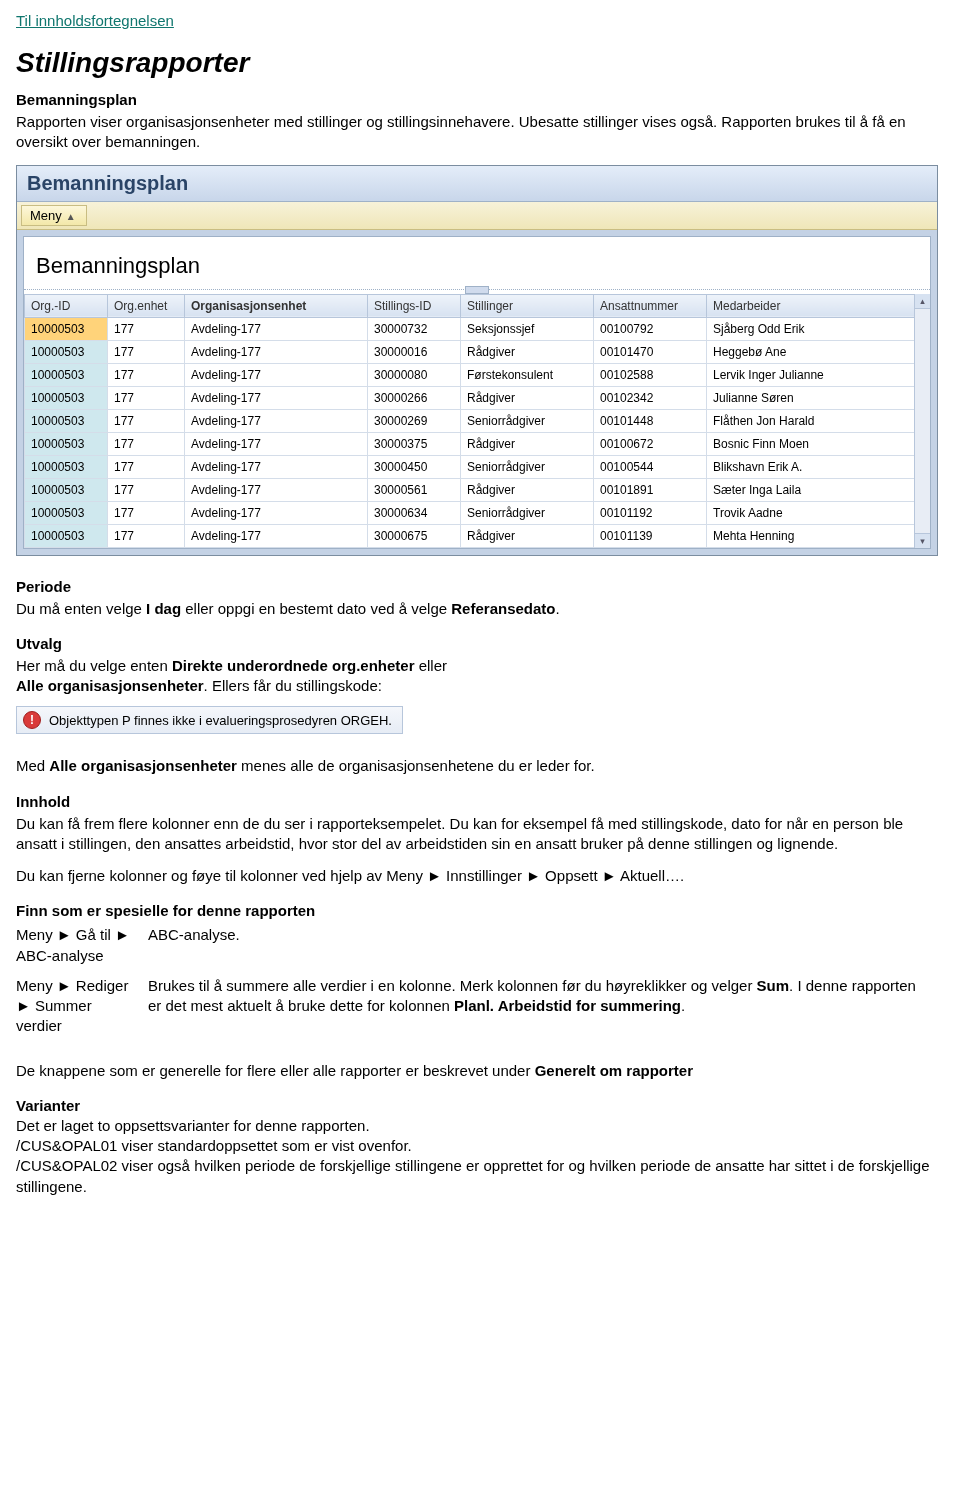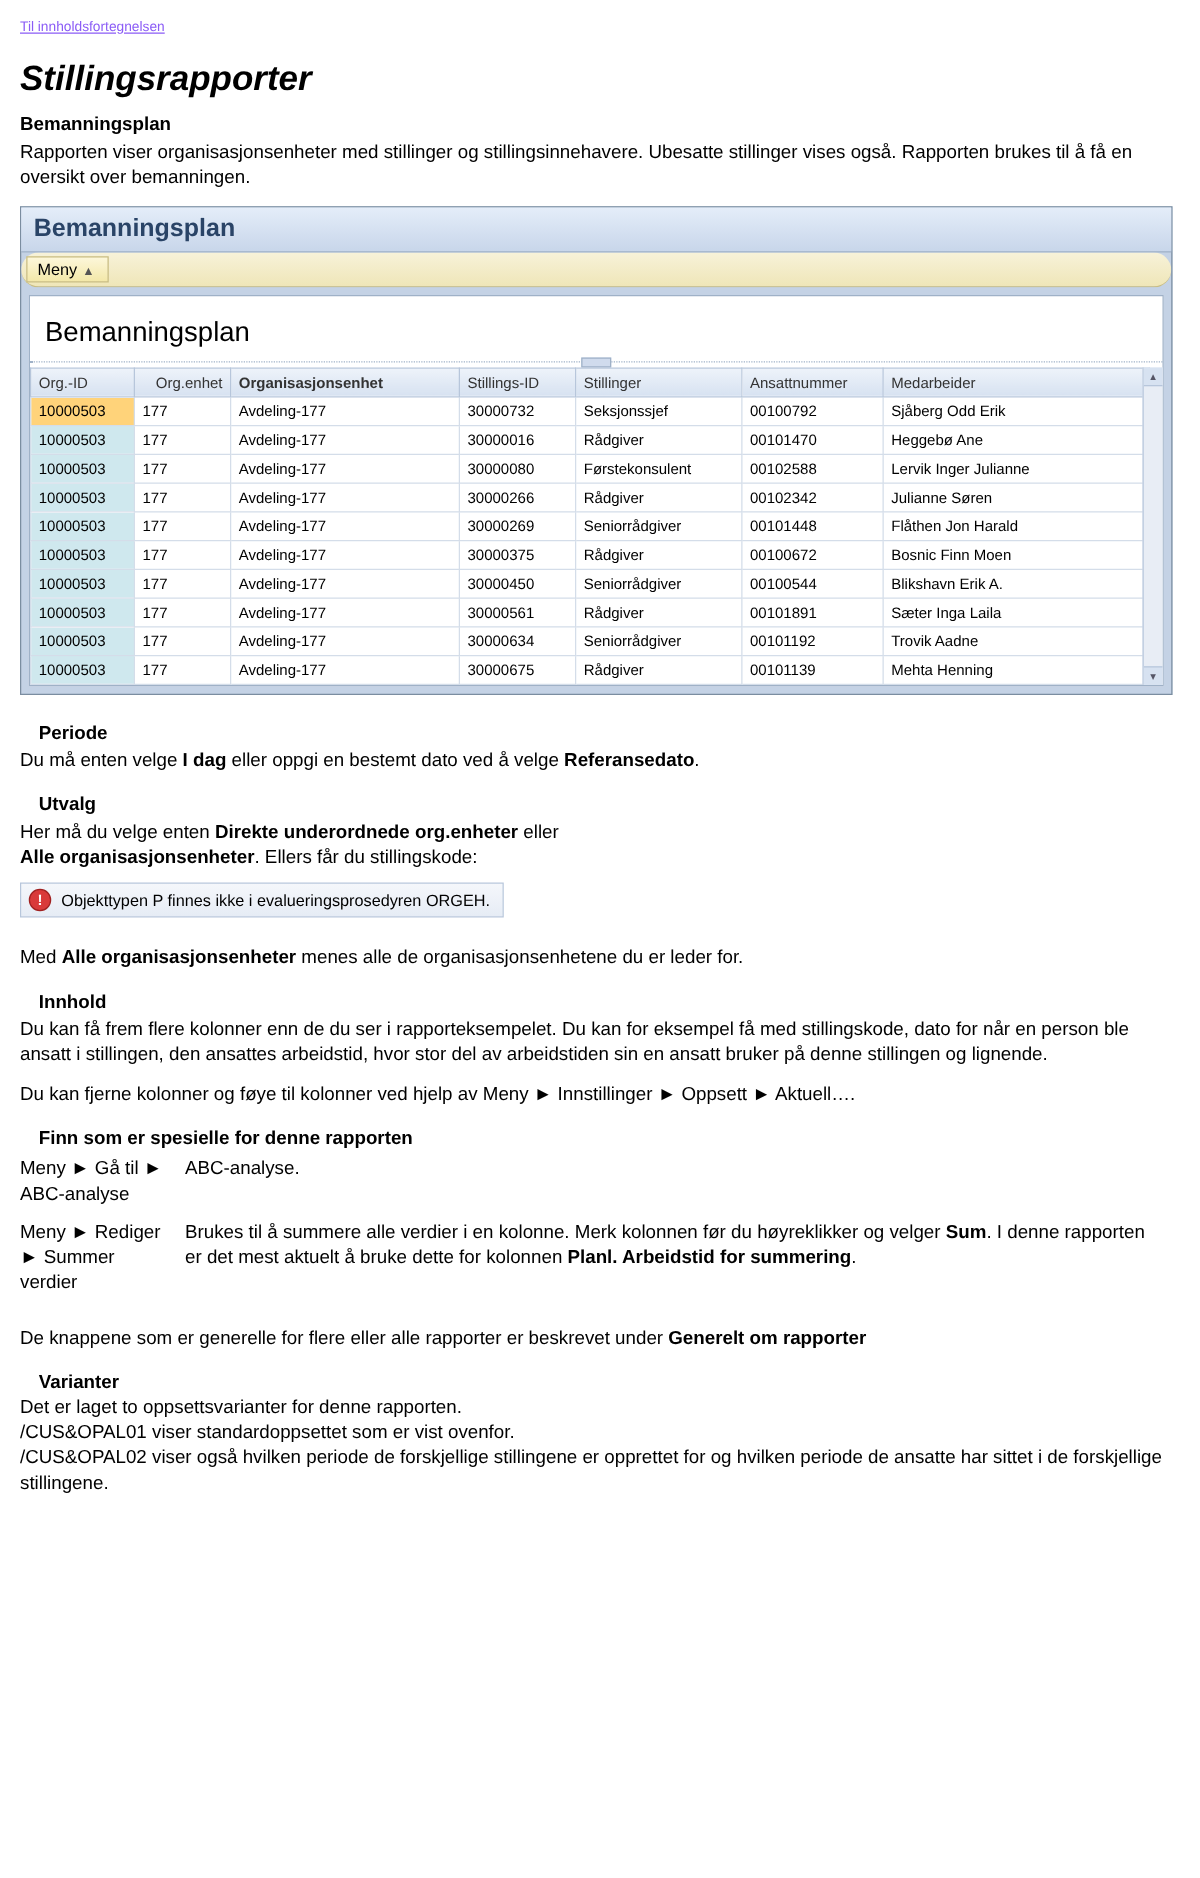--- a/index.html
+++ b/index.html
@@ -4,21 +4,21 @@
 <style>
   body {
     font-family: Arial, Helvetica, sans-serif;
     font-size: 15px;
     color: #000;
     margin: 0;
     padding: 12px 16px;
     width: 928px;
     background: #fff;
   }
-  a.toplink { color: #8b5cf6; text-decoration: underline; font-size: 11px; }
+  a.toplink { color: #0f766e; text-decoration: underline; font-size: 15px; }
   h1.italic { font-style: italic; font-weight: bold; font-size: 28px; margin: 18px 0 12px; }
   .bold { font-weight: bold; }
   p { margin: 4px 0 12px; line-height: 1.35; }
 
   
   .app-frame {
     border: 1px solid #7b8da0;
     background: #c4d2e5;
     width: 920px;
     margin: 10px 0 22px;
@@ -28,21 +28,20 @@
     border-bottom: 1px solid #9fb1c7;
     font-size: 20px;
     font-weight: bold;
     color: #2a4467;
     padding: 6px 10px;
   }
   .toolbar {
     background: linear-gradient(#f7f2d9, #efe6b8);
     border-bottom: 1px solid #c9bd82;
     padding: 0;
-    border-radius: 14px;
   }
   .meny-btn {
     display: inline-block;
     background: linear-gradient(#fdf7da, #f3e8a9);
     border: 1px solid #c9bd82;
     margin: 3px 4px;
     padding: 2px 10px 2px 8px;
     font-size: 13px;
   }
   .meny-arrow {
@@ -150,21 +149,21 @@
     background: #d93a3a;
     border: 1px solid #a02020;
     color: #fff;
     font-weight: bold;
     font-size: 12px;
     text-align: center;
     line-height: 16px;
     margin-right: 8px;
   }
 
-  .section-head { font-weight: bold; margin-top: 16px; margin-left: 15px; }
+  .section-head { font-weight: bold; margin-top: 16px; }
 
   table.options {
     margin: 4px 0 16px;
     border-collapse: collapse;
   }
   table.options td {
     vertical-align: top;
     padding: 2px 12px 8px 0;
     font-size: 15px;
     line-height: 1.35;
@@ -198,21 +197,21 @@
       <div class="report-title">Bemanningsplan</div>
     </div>
     <div class="dotted-sep">
         <div class="sep-handle"></div>
       </div>
     <div class="table-wrap">
       <table class="data">
         <thead>
             <tr id="thead-row">
               <th style="width: 70px;">Org.-ID</th>
-              <th style="width: 64px; text-align: right;">Org.enhet</th>
+              <th style="width: 64px;">Org.enhet</th>
               <th style="width: 170px; font-weight: bold;">Organisasjonsenhet</th>
               <th style="width: 80px;">Stillings-ID</th>
               <th style="width: 120px;">Stillinger</th>
               <th style="width: 100px;">Ansattnummer</th>
               <th style="width: 200px;">Medarbeider</th>
             </tr>
           </thead>
         <tbody id="tbody">
             <tr class="selected">
               <td>10000503</td>

